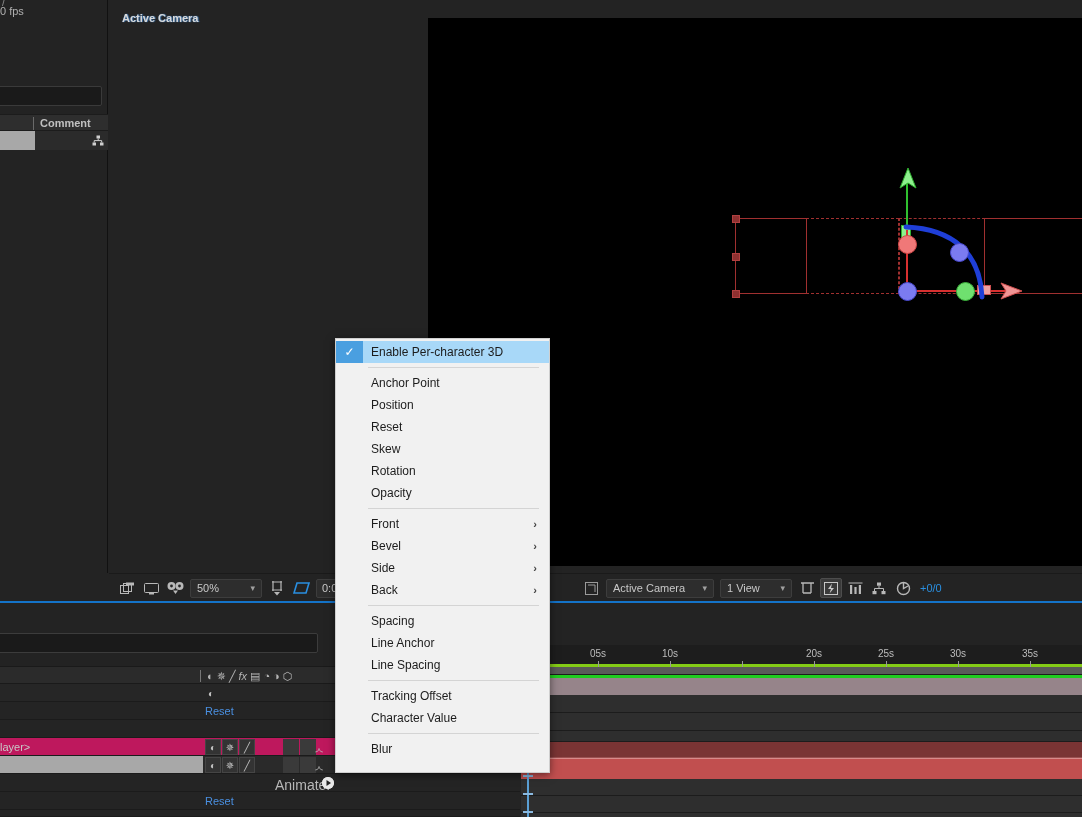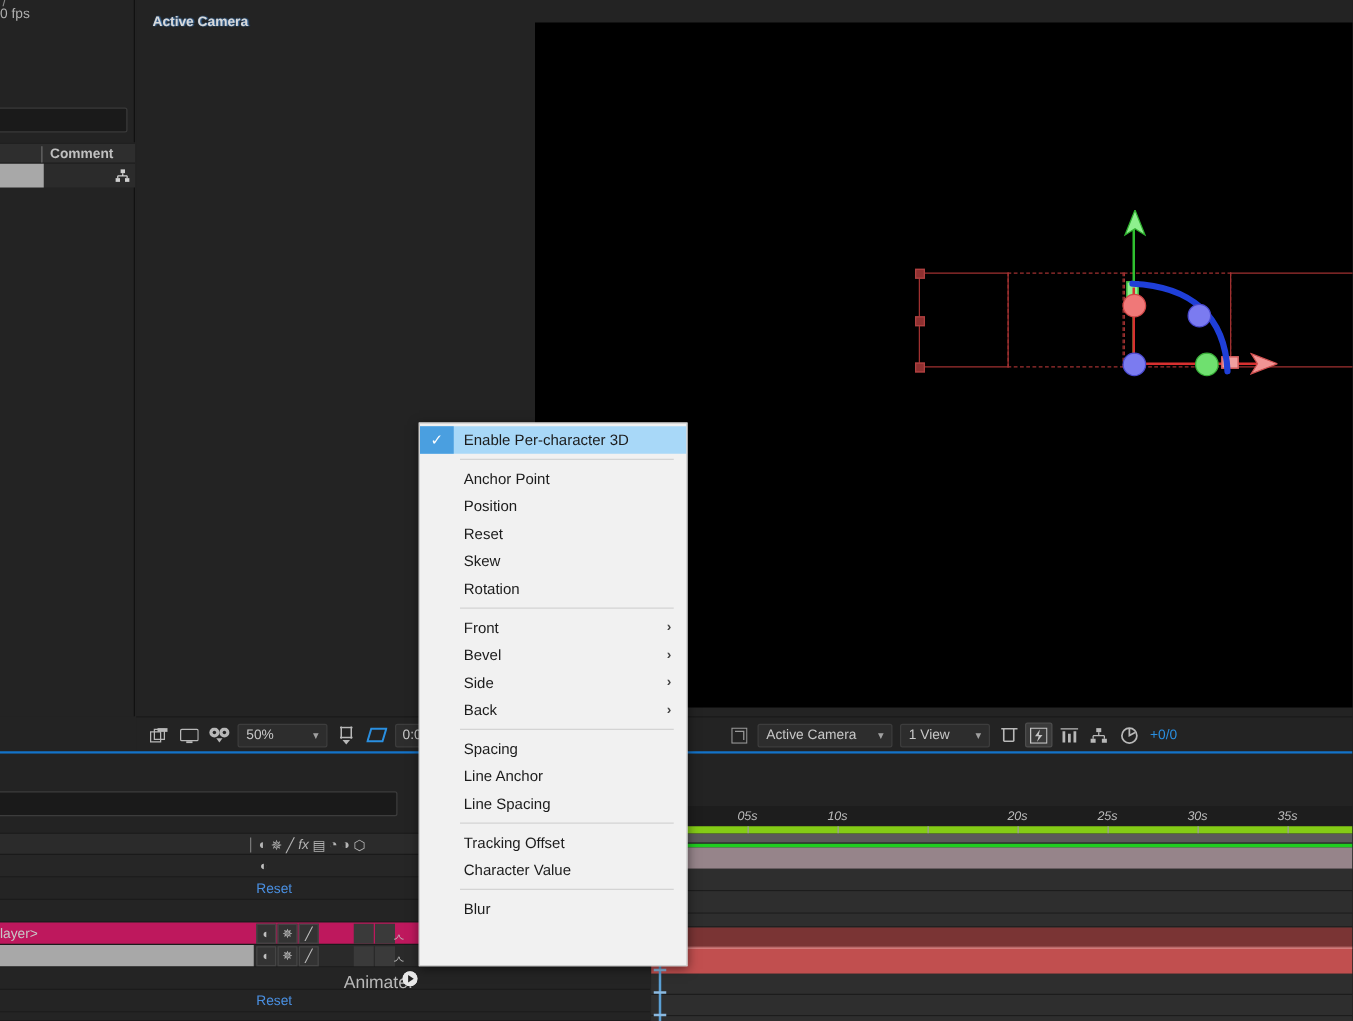--- a/index.html
+++ b/index.html
@@ -135,21 +135,21 @@
     border:1px solid #454545; display:flex; align-items:center;
     justify-content:center; color:#c0c0c0; font-size:10px;
   }
   #animate-label {
     position:absolute; left:275px; font-size:14px; color:#b8b8b8;
   }
 
   
   #tl-ruler {
     position:absolute; left:521px; top:42px; width:561px; height:22px;
-    background:#1d1d1d; border-bottom:6px solid #84cc16;font-style:italic;
+    background:#1d1d1d; border-bottom:3px solid #84cc16;
   }
   .tick-label {
     position:absolute; top:3px; font-size:10px; color:#bdbdbd;
     transform:translateX(-50%);
   }
   .tick-mark {
     position:absolute; top:16px; width:1px; height:6px; background:#9a9a9a;
   }
   #tl-tracks {
     position:absolute; left:521px; top:64px; width:561px; height:153px;
@@ -468,20 +468,23 @@
   </div>
   <div class="mi">
     <span>Reset</span>
   </div>
   <div class="mi">
     <span>Skew</span>
   </div>
   <div class="mi">
     <span>Rotation</span>
   </div>
+  <div class="mi">
+    <span>Opacity</span>
+  </div>
   <div class="mi-sep"></div>
 
   <div class="mi">
     <span>Front</span>
     <span class="arrow">›</span>
   </div>
   <div class="mi">
     <span>Bevel</span>
     <span class="arrow">›</span>
   </div>

